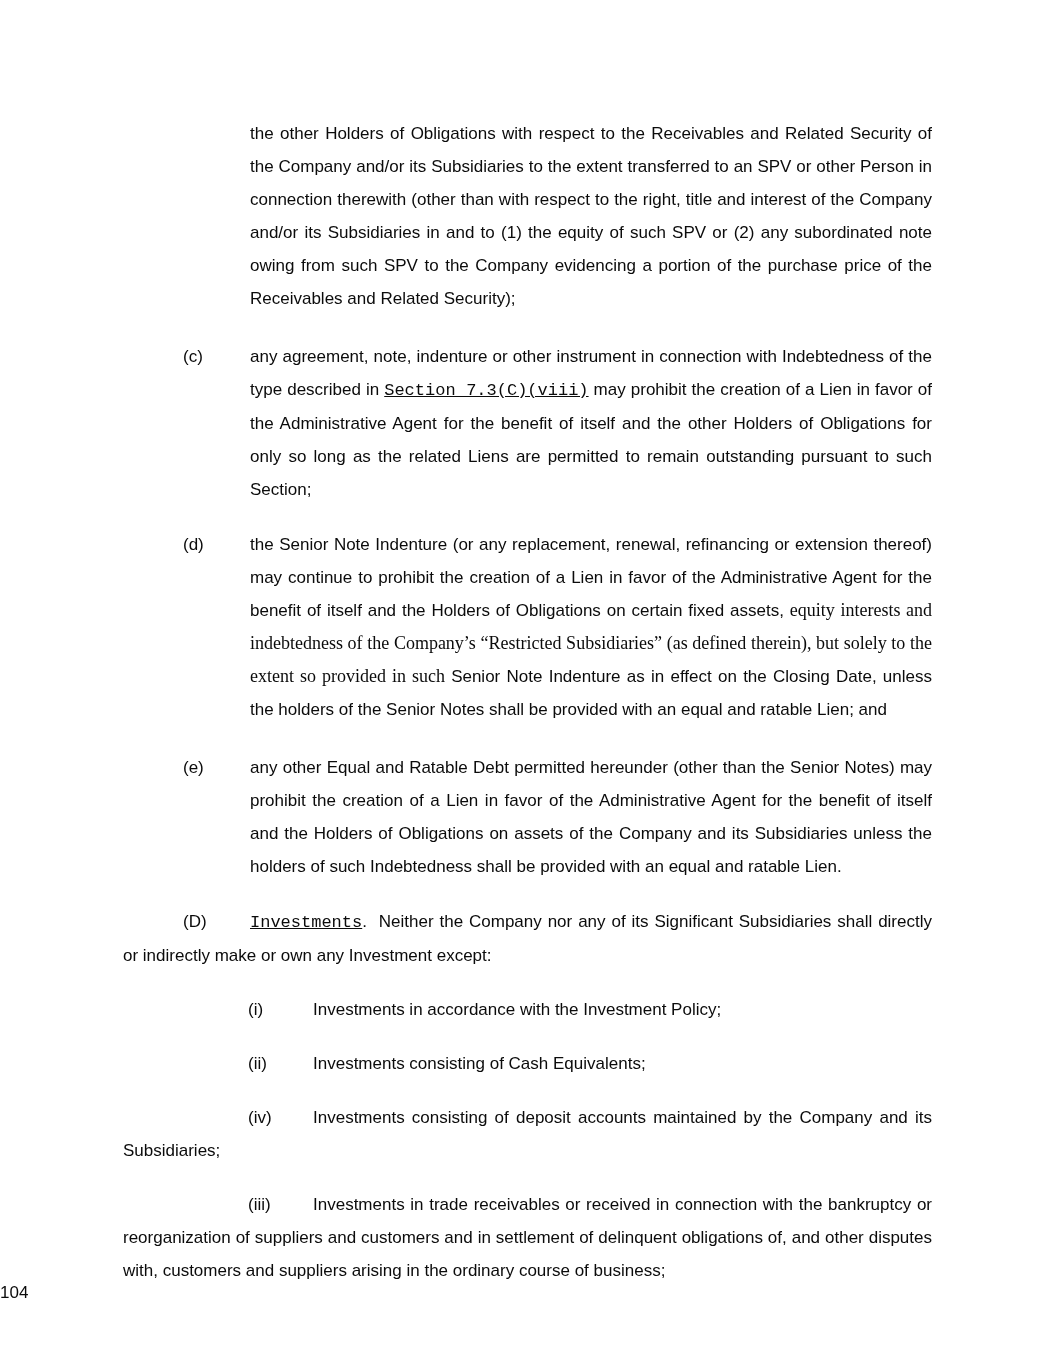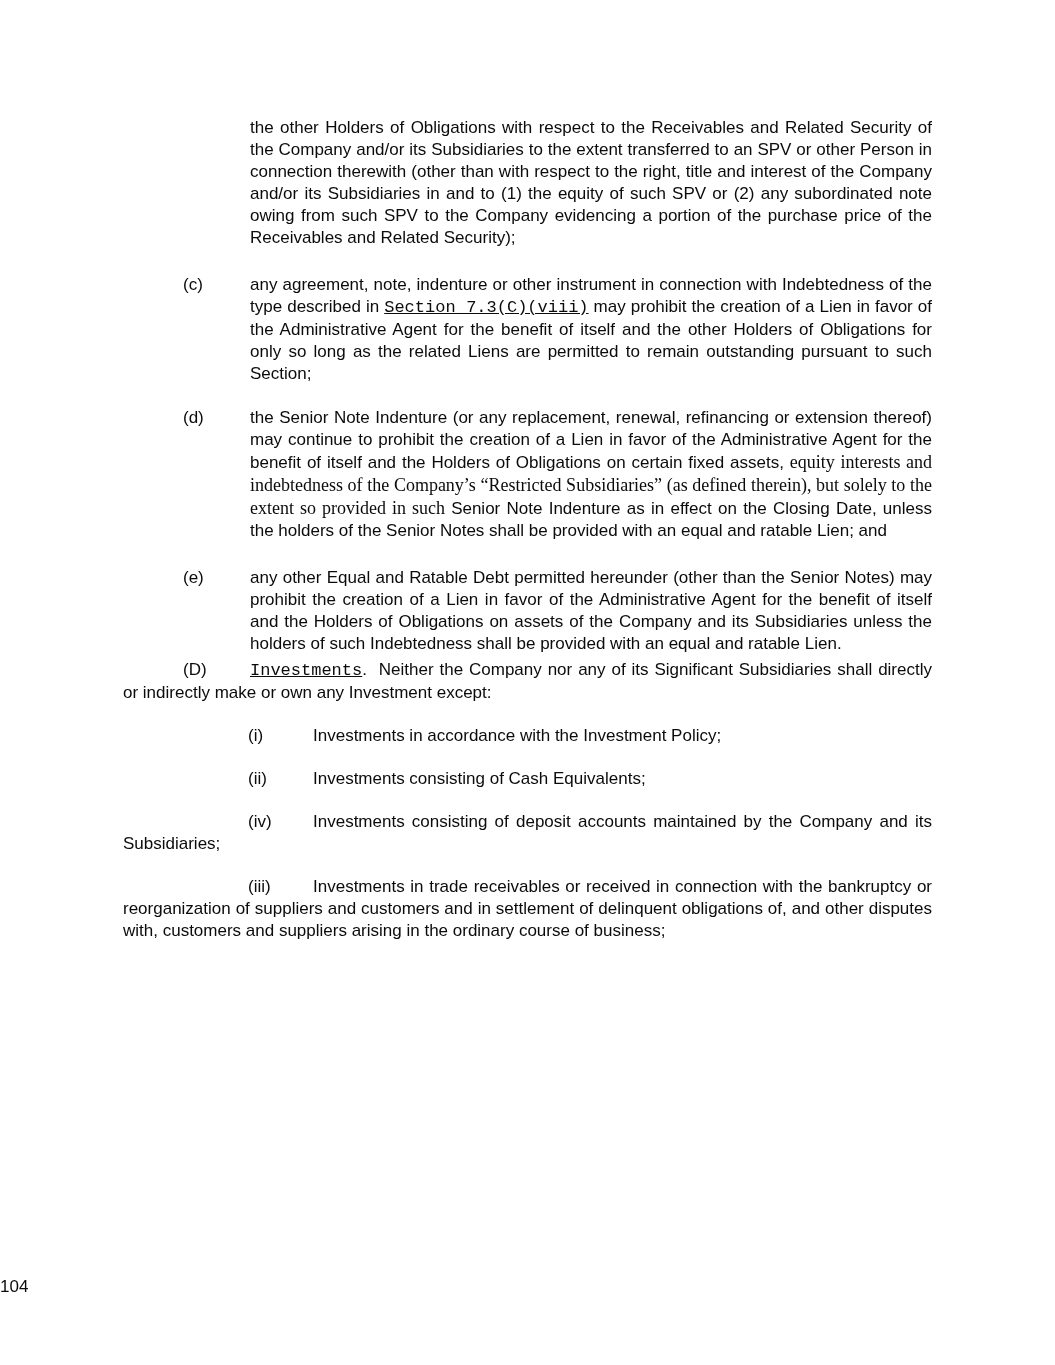--- a/index.html
+++ b/index.html
@@ -7,21 +7,21 @@
     padding: 0;
     background: #ffffff;
   }
   .page {
     position: relative;
     width: 940px;
     height: 1365px;
     background: #ffffff;
     font-family: "Liberation Sans", sans-serif;
     font-size: 17px;
-    line-height: 22px;
+    line-height: 33px;
     color: #0b0b0b;
     overflow: hidden;
   }
   .content {
     position: absolute;
     left: 123px;
     top: 117px;
     width: 809px;
   }
   .para {
@@ -39,21 +39,21 @@
     margin-top: 22px;
   }
   .letter-label {
     position: absolute;
     left: 60px;
     top: 0;
   }
   
   .para-D {
     text-indent: 60px;
-    margin-top: 4px;
+    margin-top: 22px;
   }
   .d-label {
     display: inline-block;
     width: 67px;
     text-indent: 0;
   }
   
   .roman-item {
     text-indent: 125px;
     margin-top: 21px;

